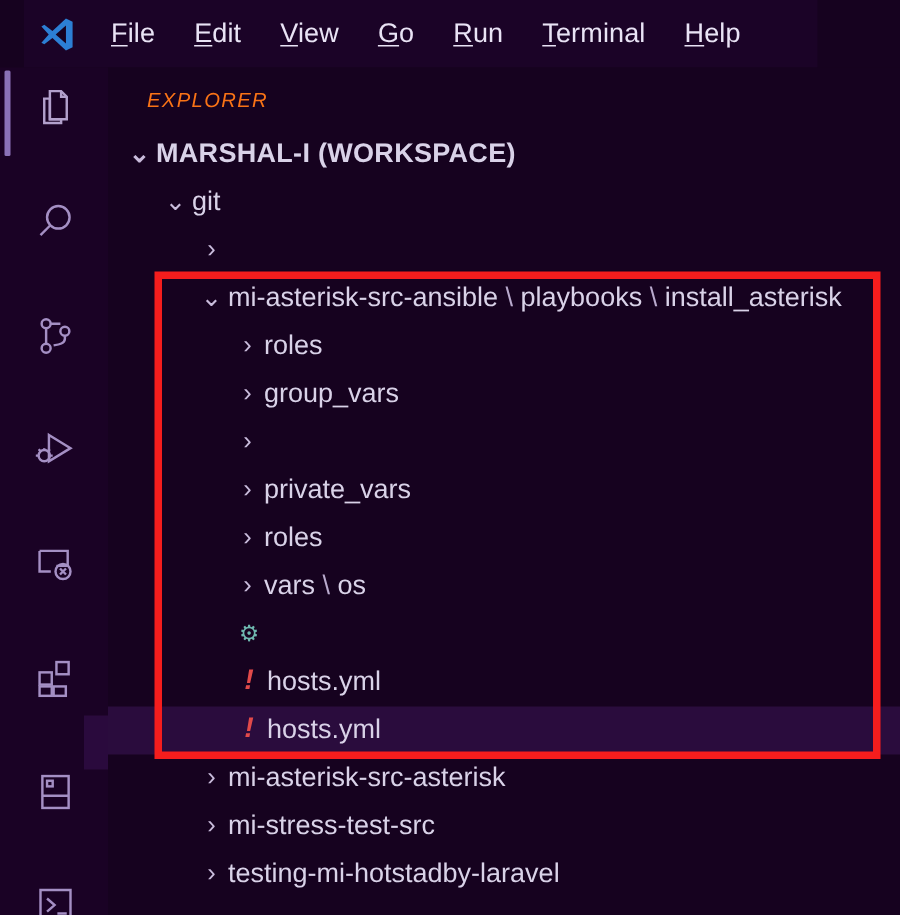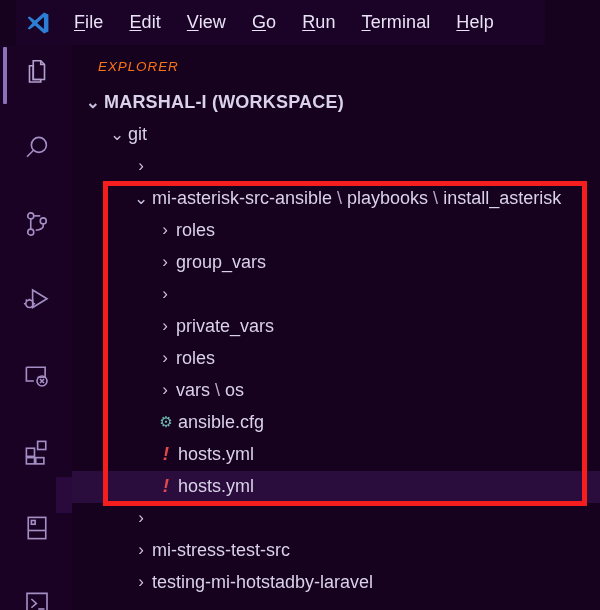--- a/index.html
+++ b/index.html
@@ -262,32 +262,32 @@
         <div class="row" style="padding-left: 82px;">
           <span class="chev">›</span>
           <span class="label">roles</span>
         </div>
         <div class="row" style="padding-left: 82px;">
           <span class="chev">›</span>
           <span class="label">vars <span class="sep">\</span> os</span>
         </div>
         <div class="row" style="padding-left: 82px;">
           <span class="ico gear">⚙</span>
-          <span class="label">ansible.cfg</span>
         </div>
         <div class="row" style="padding-left: 82px;">
           <span class="ico warn">!</span>
           <span class="label">hosts.yml</span>
         </div>
         <div class="row selected" style="padding-left: 82px;">
           <span class="ico warn">!</span>
           <span class="label">hosts.yml</span>
         </div>
         <div class="row" style="padding-left: 58px;">
           <span class="chev">›</span>
+          <span class="label">mi-asterisk-src-asterisk</span>
         </div>
         <div class="row" style="padding-left: 58px;">
           <span class="chev">›</span>
           <span class="label">mi-stress-test-src</span>
         </div>
         <div class="row" style="padding-left: 58px;">
           <span class="chev">›</span>
           <span class="label">testing-mi-hotstadby-laravel</span>
         </div>
       </div>

